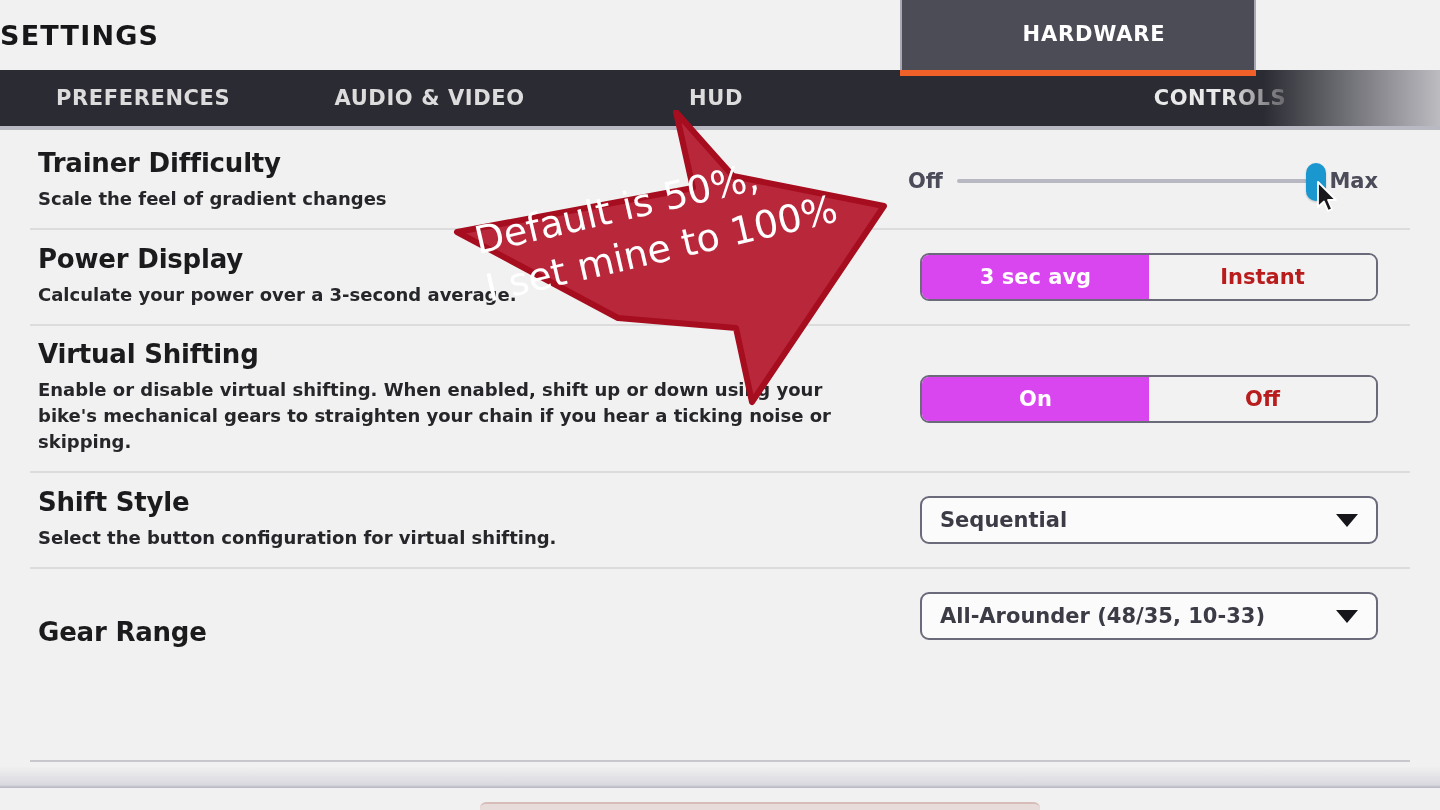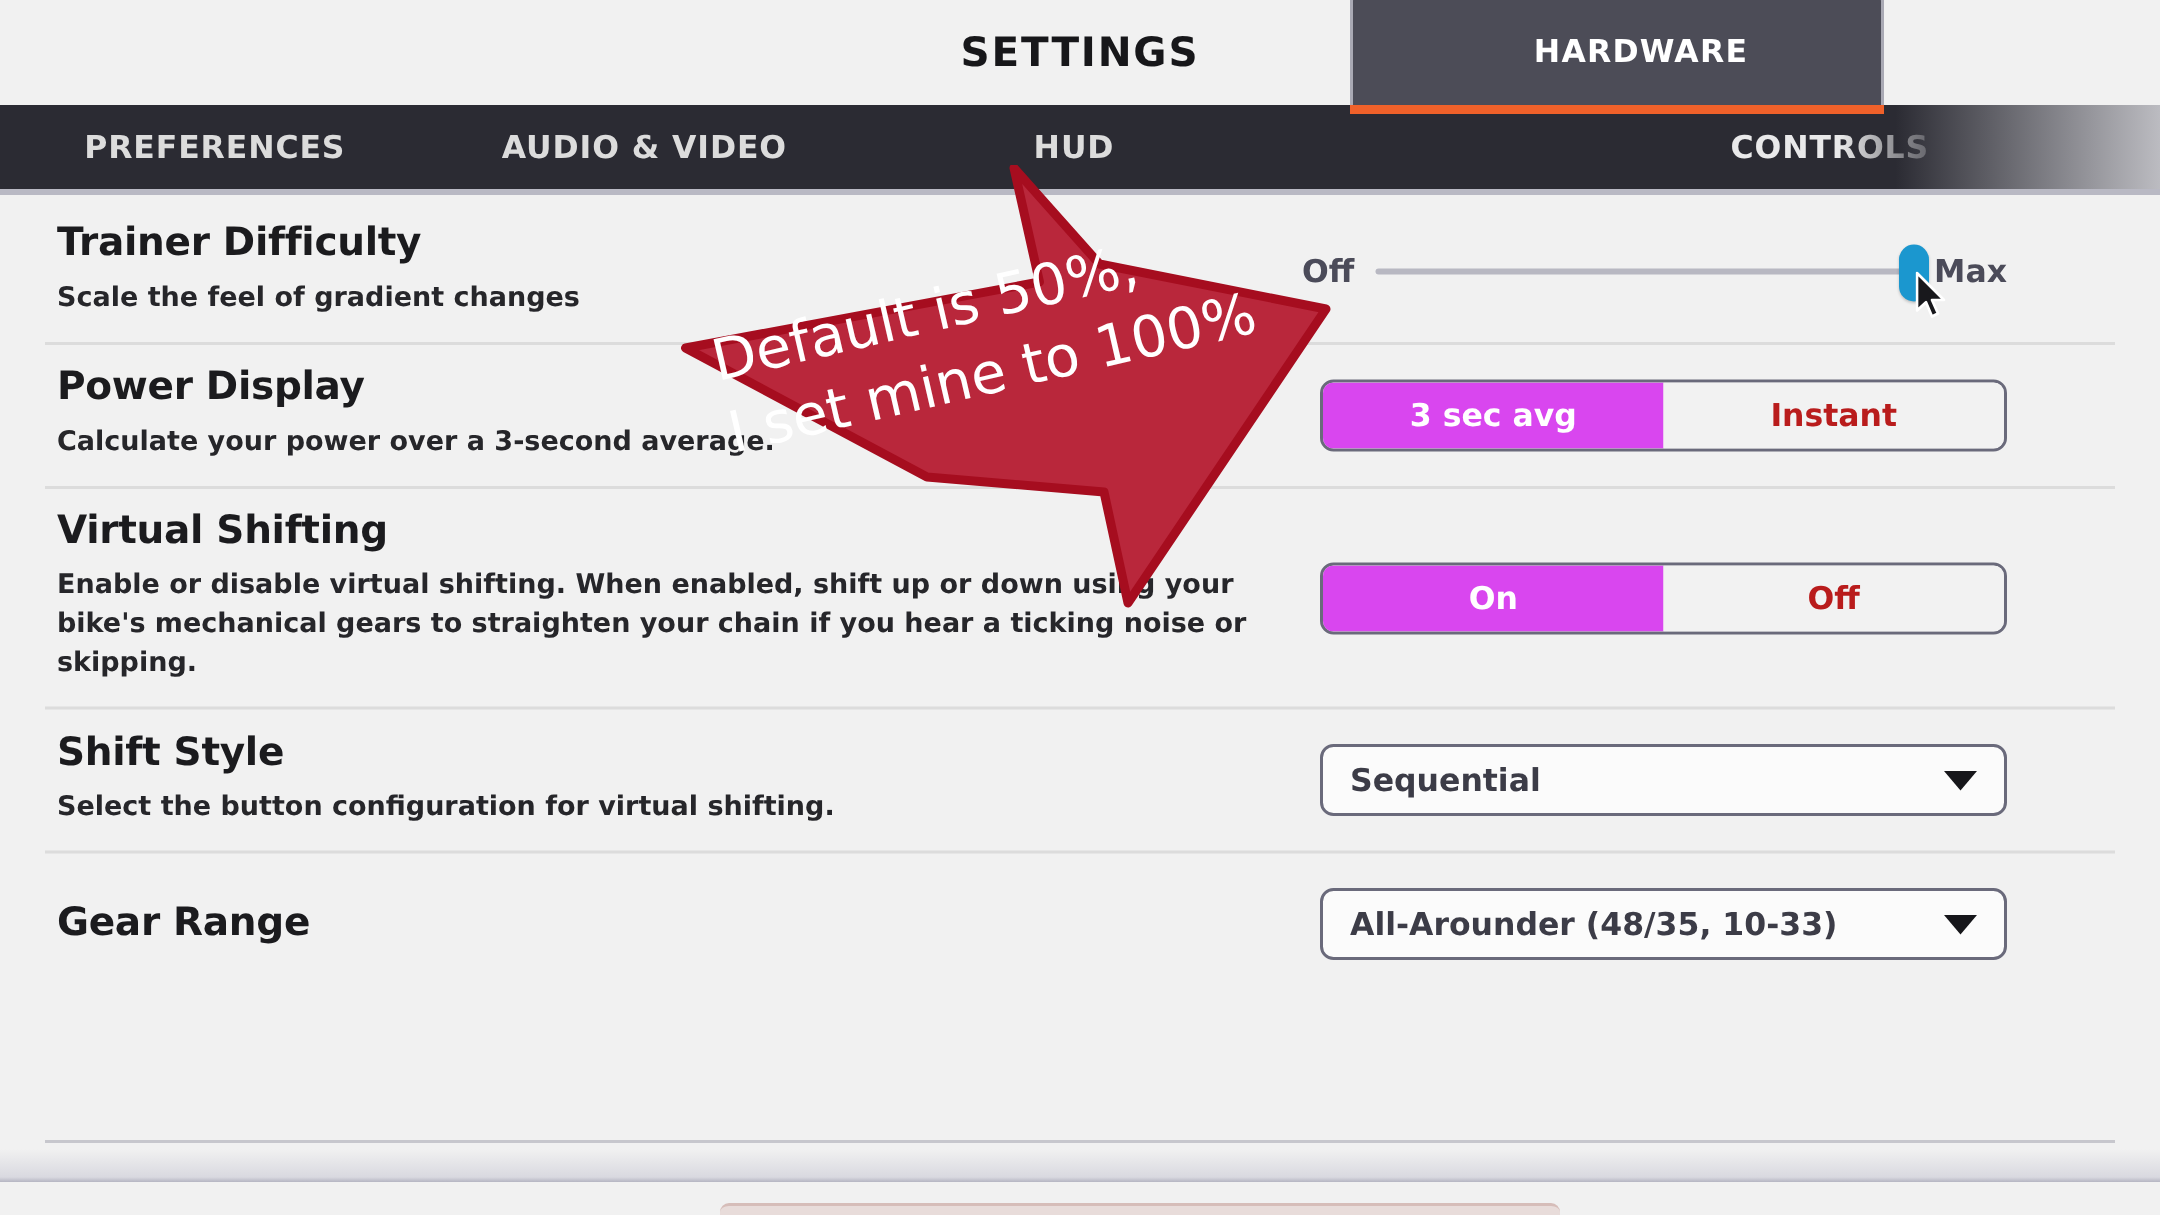--- a/index.html
+++ b/index.html
@@ -14,21 +14,21 @@
     overflow: hidden;
     position: relative;
   }
 
   
   .header {
     height: 70px;
     background: #f1f1f1;
     display: flex;
     align-items: center;
-    justify-content: center;
+    justify-content: flex-start;
     position: relative;
   }
   .header-title {
     font-size: 27px;
     font-weight: 800;
     letter-spacing: 1.2px;
     color: #17171a;
     font-family: "DejaVu Sans", sans-serif;
   }
 
@@ -107,23 +107,24 @@
   }
 
   
   .content {
     position: relative;
     padding-top: 6px;
   }
   .row {
     position: relative;
     display: flex;
-    align-items: center;
+    align-items: flex-end;
     padding: 16px 30px 16px 38px;
     min-height: 64px;
+    gap: 40px;
   }
   .row + .row::before {
     content: "";
     position: absolute;
     left: 30px;
     right: 30px;
     top: 0;
     height: 2px;
     background: #dcdcdc;
   }

